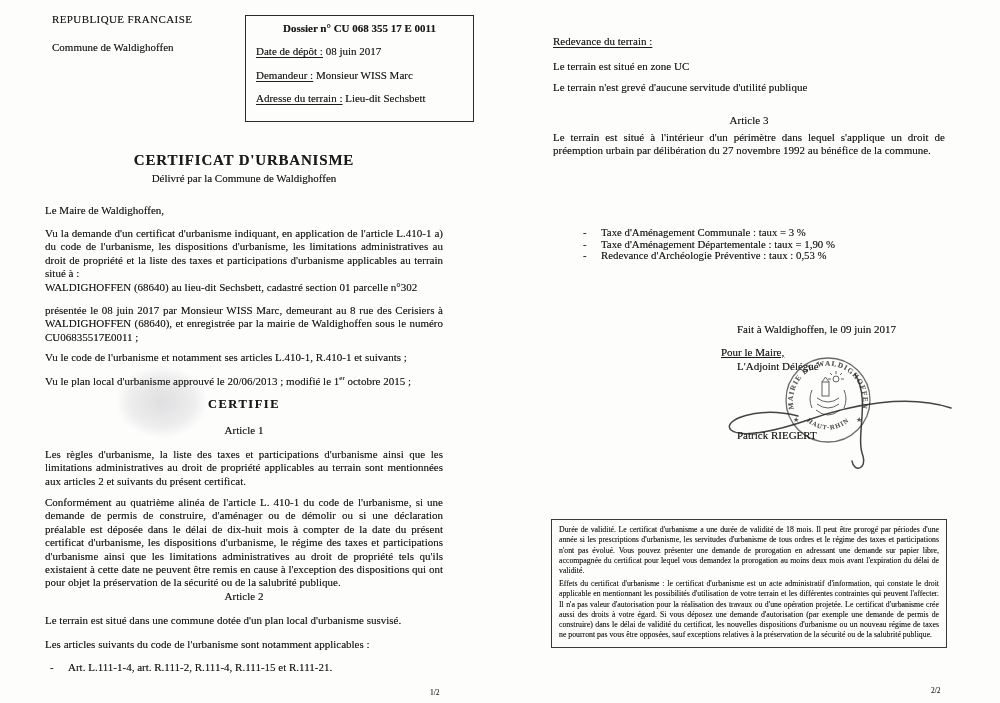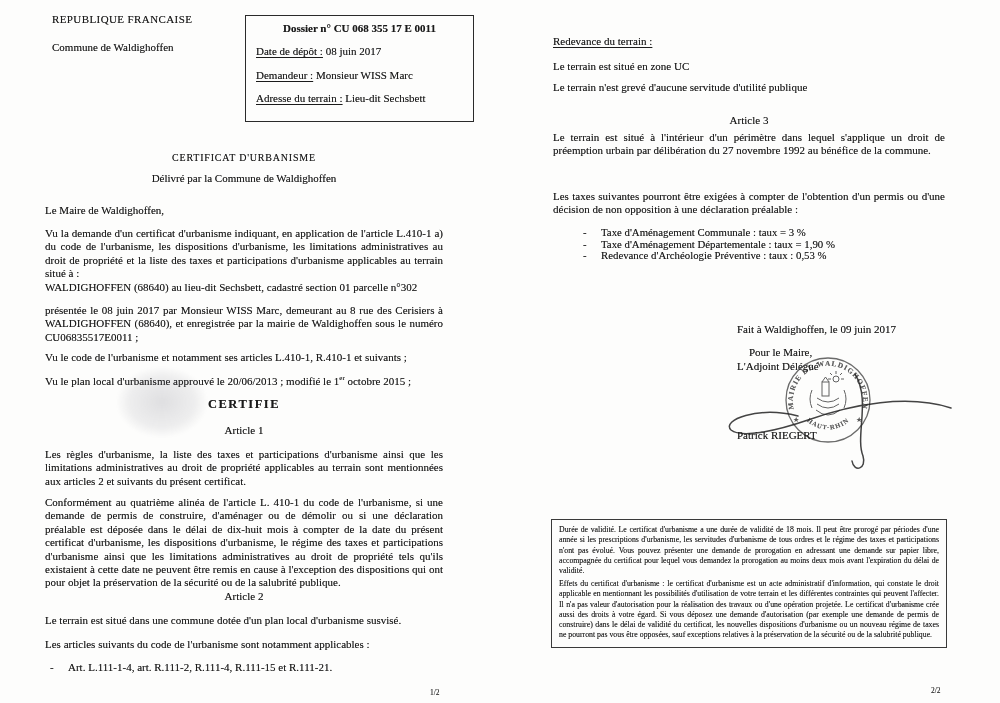--- a/index.html
+++ b/index.html
@@ -11,21 +11,21 @@
   }
   .sheet{position:absolute;inset:0;}
   .pg{position:absolute;}
   .page{position:absolute;top:0;height:703px;}
   #page1{left:45px;width:398px;}
   #page2{left:553px;width:396px;}
   .t{font-size:11px;line-height:13.4px;}
   .just{text-align:justify;}
   .center{text-align:center;}
   .u{text-decoration:underline;text-underline-offset:2px;}
-  .doc-title{font-size:10px;font-weight:normal;letter-spacing:.8px;}
+  .doc-title{font-size:15px;font-weight:bold;letter-spacing:.8px;}
   .certifie{font-size:12.5px;font-weight:bold;letter-spacing:1.5px;}
   .dossier-box{
     border:1.5px solid #2a2a2a;width:227px;height:105px;
     background:transparent;
   }
   .dossier-box .row{position:absolute;left:10px;white-space:nowrap;font-size:11px;}
   .dossier-box .bt{position:absolute;left:0;width:100%;text-align:center;font-weight:bold;font-size:11px;}
   .dash-row{display:flex;}
   .dash-row .dash{width:18px;flex:none;}
   .tax-line{font-size:10.8px;line-height:11.6px;white-space:nowrap;}
@@ -118,40 +118,39 @@
 
     <div class="pg t" style="left:0;top:60px;">Le terrain est situé en zone UC</div>
 
     <div class="pg t" style="left:0;top:81px;">Le terrain n'est grevé d'aucune servitude d'utilité publique</div>
 
     <div class="pg center t" style="left:0;top:106px;width:392px;margin-top:8px;">Article 3</div>
 
     <div class="pg t just" style="left:0;top:131px;width:392px;">Le terrain est situé à l'intérieur d'un périmètre dans lequel s'applique un droit de préemption urbain par délibération du 27 novembre 1992 au bénéfice de la commune.</div>
 
 
-    <div class="pg t just" style="left:0;top:190px;width:392px;">Les taxes suivantes pourront être exigées à compter de l'obtention d'un permis ou d'une décision de non opposition à une déclaration préalable :</div>
 
     <div class="pg" style="left:30px;top:227px;">
       <div class="tax-line dash-row">
         <span class="dash">-</span>
         <span>Taxe d'Aménagement Communale : taux = 3 %</span>
       </div>
       <div class="tax-line dash-row">
         <span class="dash">-</span>
         <span>Taxe d'Aménagement Départementale : taux = 1,90 %</span>
       </div>
       <div class="tax-line dash-row">
         <span class="dash">-</span>
         <span>Redevance d'Archéologie Préventive : taux : 0,53 %</span>
       </div>
     </div>
 
     <div class="pg t" style="left:184px;top:323px;">Fait à Waldighoffen, le 09 juin 2017</div>
 
-    <div class="pg t" style="left:196px;top:346px;">Pour le Maire,</div>
+    <div class="pg t" style="left:168px;top:346px;text-decoration:underline;">Pour le Maire,</div>
 
     <div class="pg t" style="left:184px;top:360px;">L'Adjoint Délégué</div>
 
     <svg class="pg" style="left:225px;top:352px;" width="100" height="100" viewBox="0 0 100 100">
       <defs>
         <path id="arcTop" d="M 16 57 A 35 35 0 1 1 84 57" fill="none"></path>
         <path id="arcBottom" d="M 24 64 A 32 32 0 0 0 76 64" fill="none"></path>
       </defs>
       <circle cx="50" cy="48" r="42" fill="none" stroke="#3a3a3a" stroke-width="1.3" opacity=".75"></circle>
       <text font-size="7.3" letter-spacing="1.1" fill="#333" opacity=".8" font-family="Liberation Serif, DejaVu Serif, serif" font-weight="bold">

